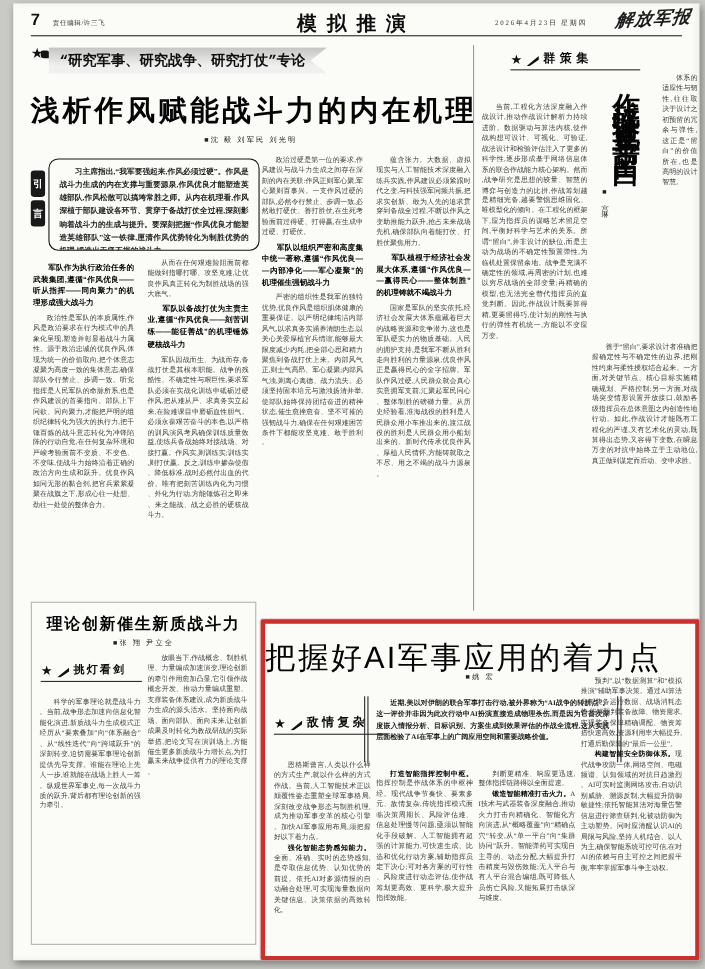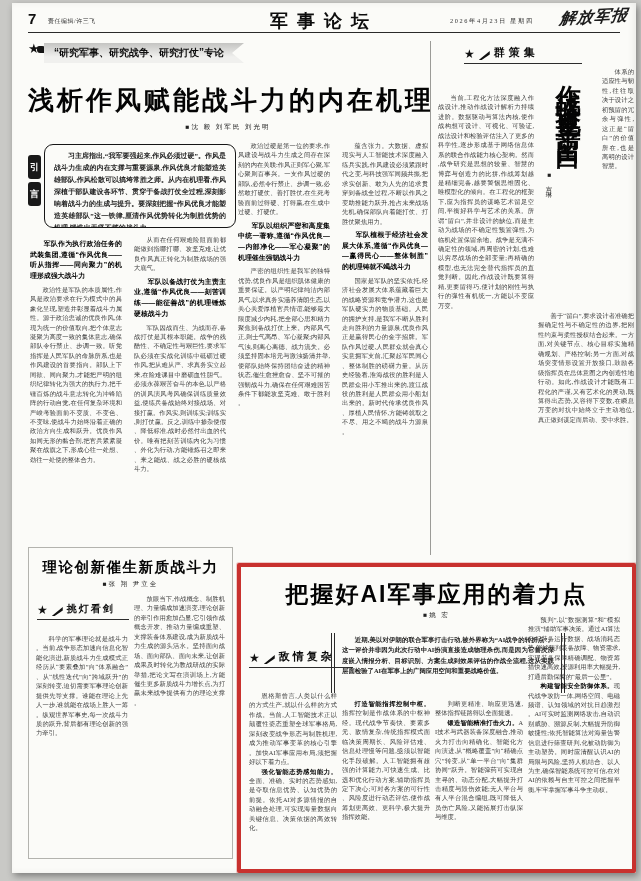--- a/index.html
+++ b/index.html
@@ -23,21 +23,21 @@
   .section-title{font-family:"Liberation Sans",sans-serif;font-weight:900;font-size:18px;letter-spacing:9px;color:#0d0d0d;text-align:center;}
   .date{font-size:6.3px;letter-spacing:1.6px;color:#333;}
   .masthead{font-family:"DejaVu Serif",serif;font-style:italic;font-weight:bold;font-size:16px;color:#1c1c1c;transform:skewX(-10deg) rotate(-3deg);letter-spacing:1px;}
   .hline{border-top:1.6px solid #2a2a2a;}
   .vline{border-left:1px solid #9b9b97;}
   
   .ribbon{
     background:linear-gradient(180deg,#c4c4c2,#f0f0ee 70%);
     clip-path:polygon(0 0,100% 0,94% 50%,100% 100%,0 100%);
     padding:3px 20px 3px 10px;
-    font-family:Liberation Sans, sans-serif;font-weight:bold;font-size:10px;color:#101010;
+    font-family:Liberation Mono, monospace;font-weight:bold;font-size:13px;color:#101010;
     box-shadow:0 1px 2px rgba(0,0,0,.25);
     white-space:nowrap;
   }
   .banner-ic{font-size:13px;color:#111;line-height:1;}
   .banner-ic .blob{display:inline-block;width:9px;height:7px;background:#151515;border-radius:2px 4px 1px 3px;margin-left:-3px;}
   
   .headline{font-family:"Liberation Sans",sans-serif;font-weight:900;font-size:26px;letter-spacing:3px;color:#040404;text-align:center;white-space:nowrap;}
   .byline{font-size:6.5px;color:#222;text-align:center;letter-spacing:2px;}
   
   .introtab{width:13px;display:flex;flex-direction:column;gap:3px;}
@@ -56,32 +56,32 @@
   .badge .sw{display:inline-block;width:11px;height:9px;background:#101010;clip-path:polygon(0 100%,100% 0,100% 38%,26% 100%);}
   .badge .bt{font-family:"Liberation Sans",sans-serif;font-weight:900;font-size:11px;letter-spacing:4px;color:#0b0b0b;white-space:nowrap;}
   
   .vtitle{writing-mode:vertical-rl;font-family:"Liberation Sans",sans-serif;font-weight:900;font-size:25px;letter-spacing:6px;color:#050505;line-height:1.15;}
   .vbyline{writing-mode:vertical-rl;font-size:6.5px;letter-spacing:2px;color:#222;}
   
   .theory-box{border:1px solid #b3b3ae;background:#fbfbf8;}
   .theory-title{font-family:"Liberation Sans",sans-serif;font-weight:900;font-size:14.5px;letter-spacing:1.5px;text-align:center;color:#050505;white-space:nowrap;}
   
   .redbox{border:4px solid var(--accent);border-radius:2px;background:#fbfbf8;box-shadow:0 0 0 1px rgba(200,49,46,.25);}
-  .ai-title{font-family:"Liberation Sans",sans-serif;font-weight:700;font-size:23px;letter-spacing:2px;text-align:center;color:#040404;white-space:nowrap;}
+  .ai-title{font-family:"Liberation Sans",sans-serif;font-weight:400;font-size:28px;letter-spacing:2px;text-align:left;color:#040404;white-space:nowrap;}
   .ai-intro{border-left:4px double #2a2a2a;border-right:4px double #2a2a2a;padding:2px 7px;}
   .ai-intro p{margin:0;text-indent:2em;font-weight:bold;font-size:6.4px;line-height:1.62;text-align:justify;color:#1c1c1c;}
 </style>
 </head>
 <body>
 
 <div class="page">
 
   <div class="abs pageno" style="left:16px;top:7px;">7</div>
   <div class="abs editor" style="left:36px;top:14px;">责任编辑/许三飞</div>
-  <div class="abs section-title" style="left:0;right:0;top:6px;">军事论坛</div>
+  <div class="abs section-title" style="left:0;right:0;top:6px;">模拟推演</div>
   <div class="abs date" style="left:438px;top:14px;">2026年4月23日 星期四</div>
   <div class="abs masthead" style="left:548px;top:4px;">解放军报</div>
   <div class="abs hline" style="left:16px;top:29px;width:592px;"></div>
 
   <div class="abs" style="left:16px;top:36px;width:400px;height:518px;">
     <div class="abs banner-ic" style="left:0;top:3px;"><span>★</span><span class="blob"></span></div>
     <div class="abs ribbon" style="left:16px;top:4px;">“研究军事、研究战争、研究打仗”专论</div>
     <div class="abs headline" style="left:0;right:0;top:44px;text-align:right;">浅析作风赋能战斗力的内在机理</div>
     <div class="abs byline" style="left:0;right:0;top:84px;">■沈 毅 刘军民 刘光明</div>
 

